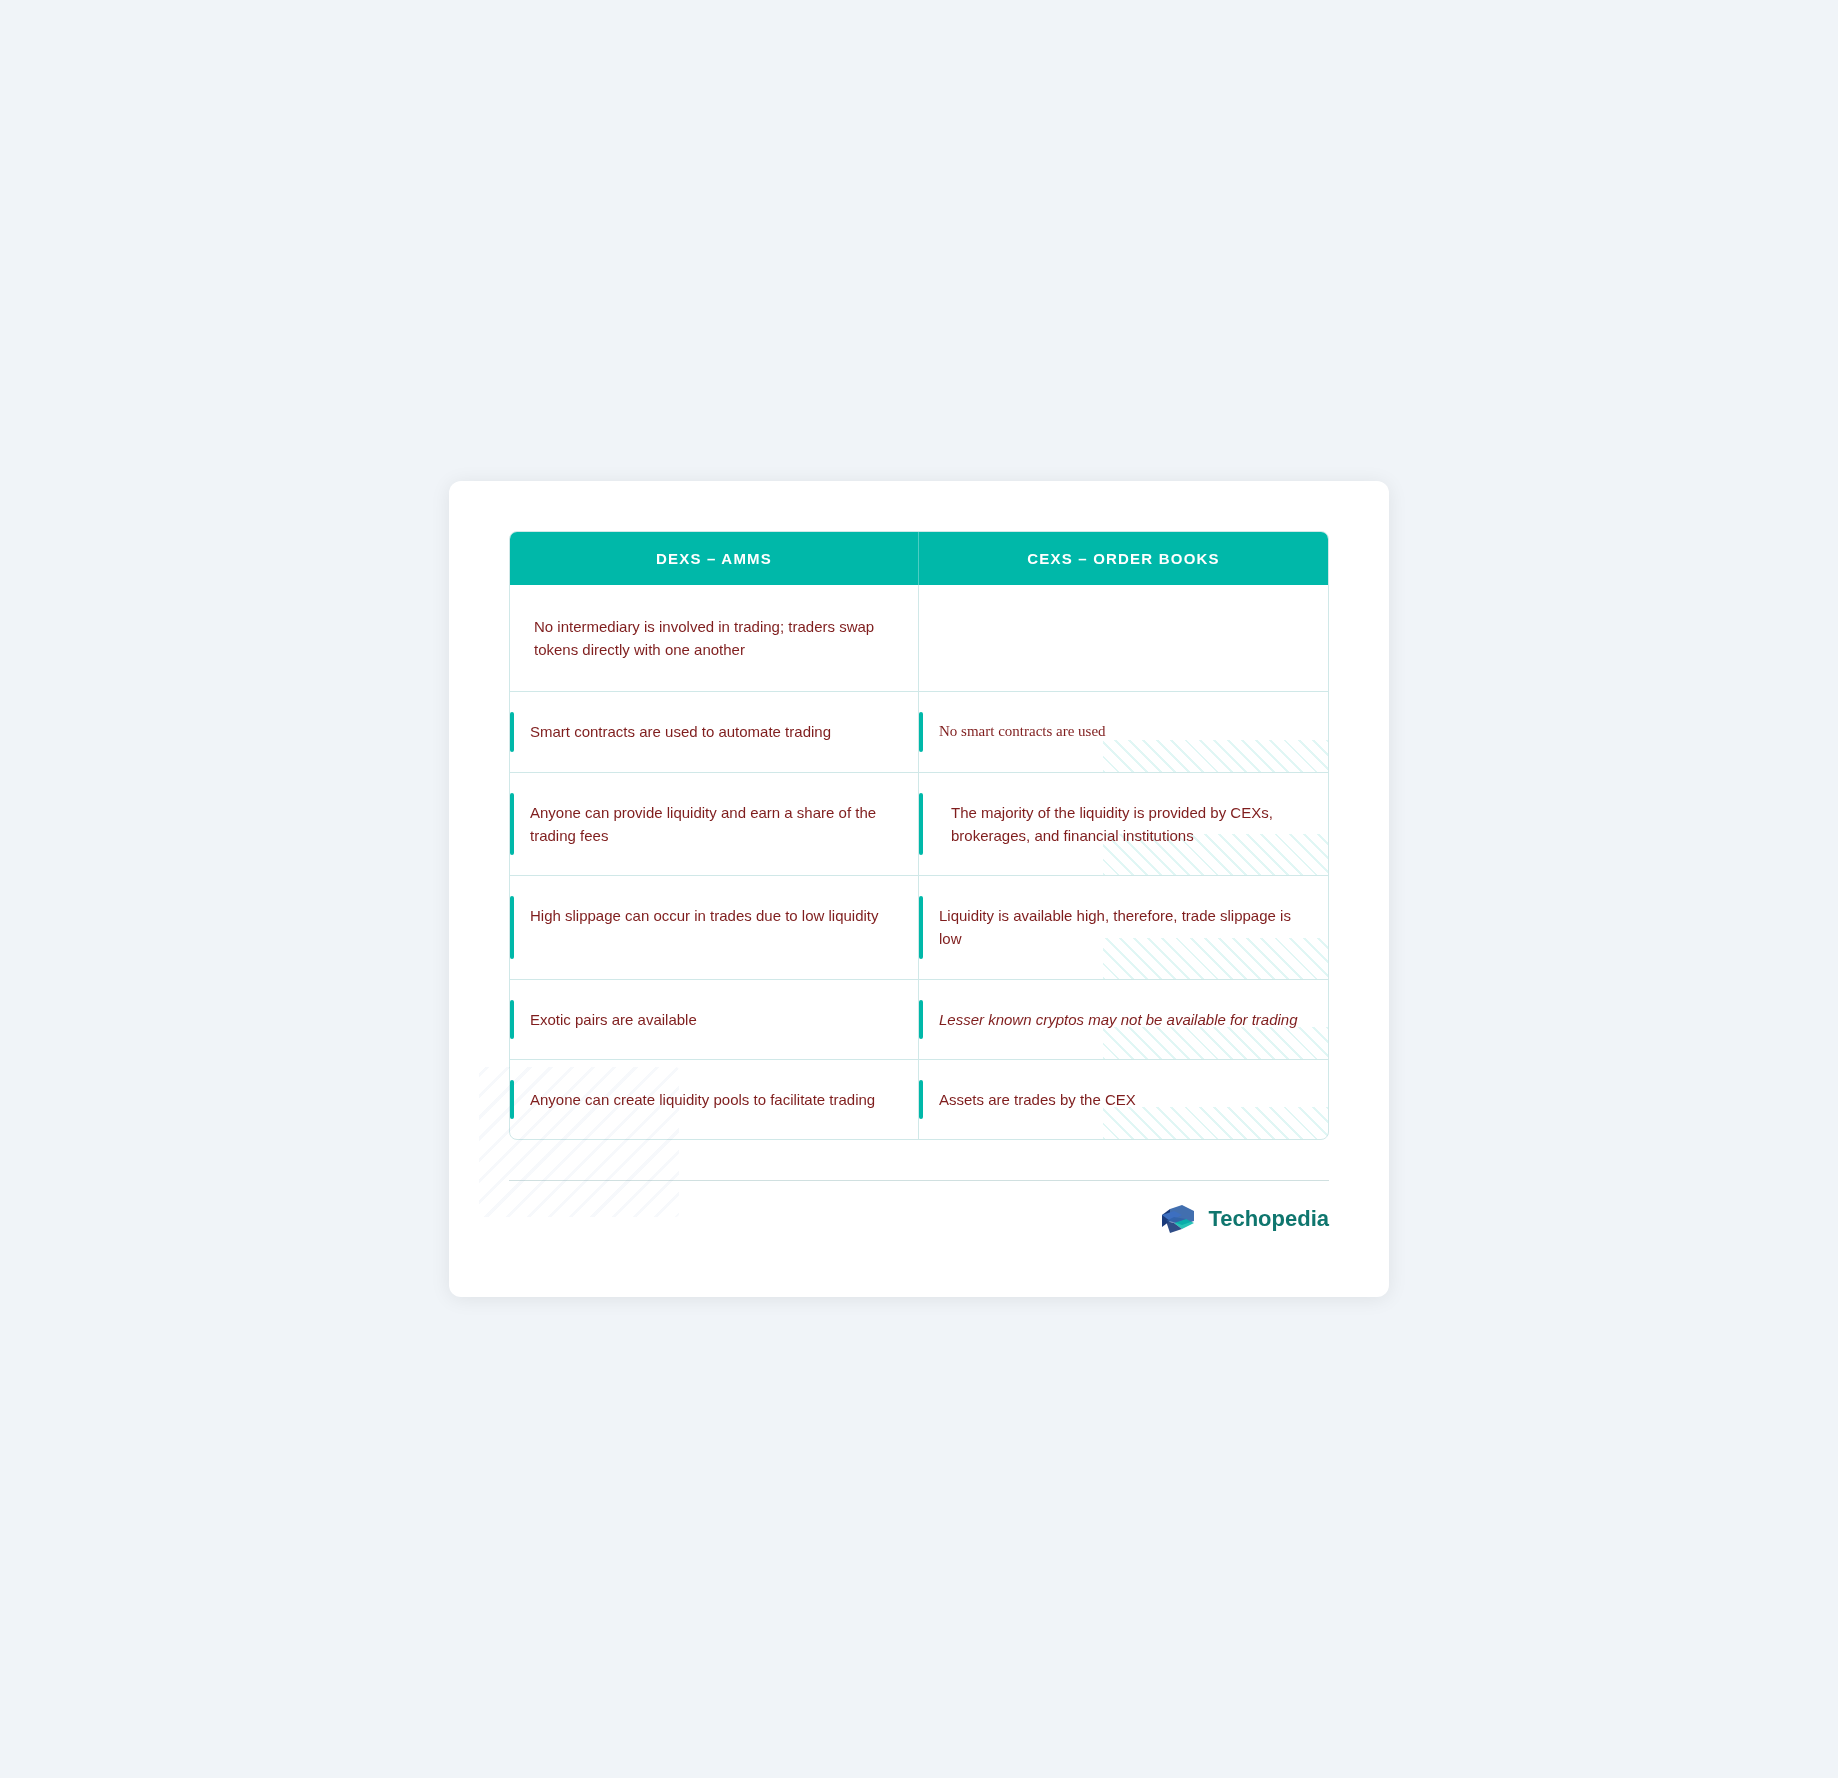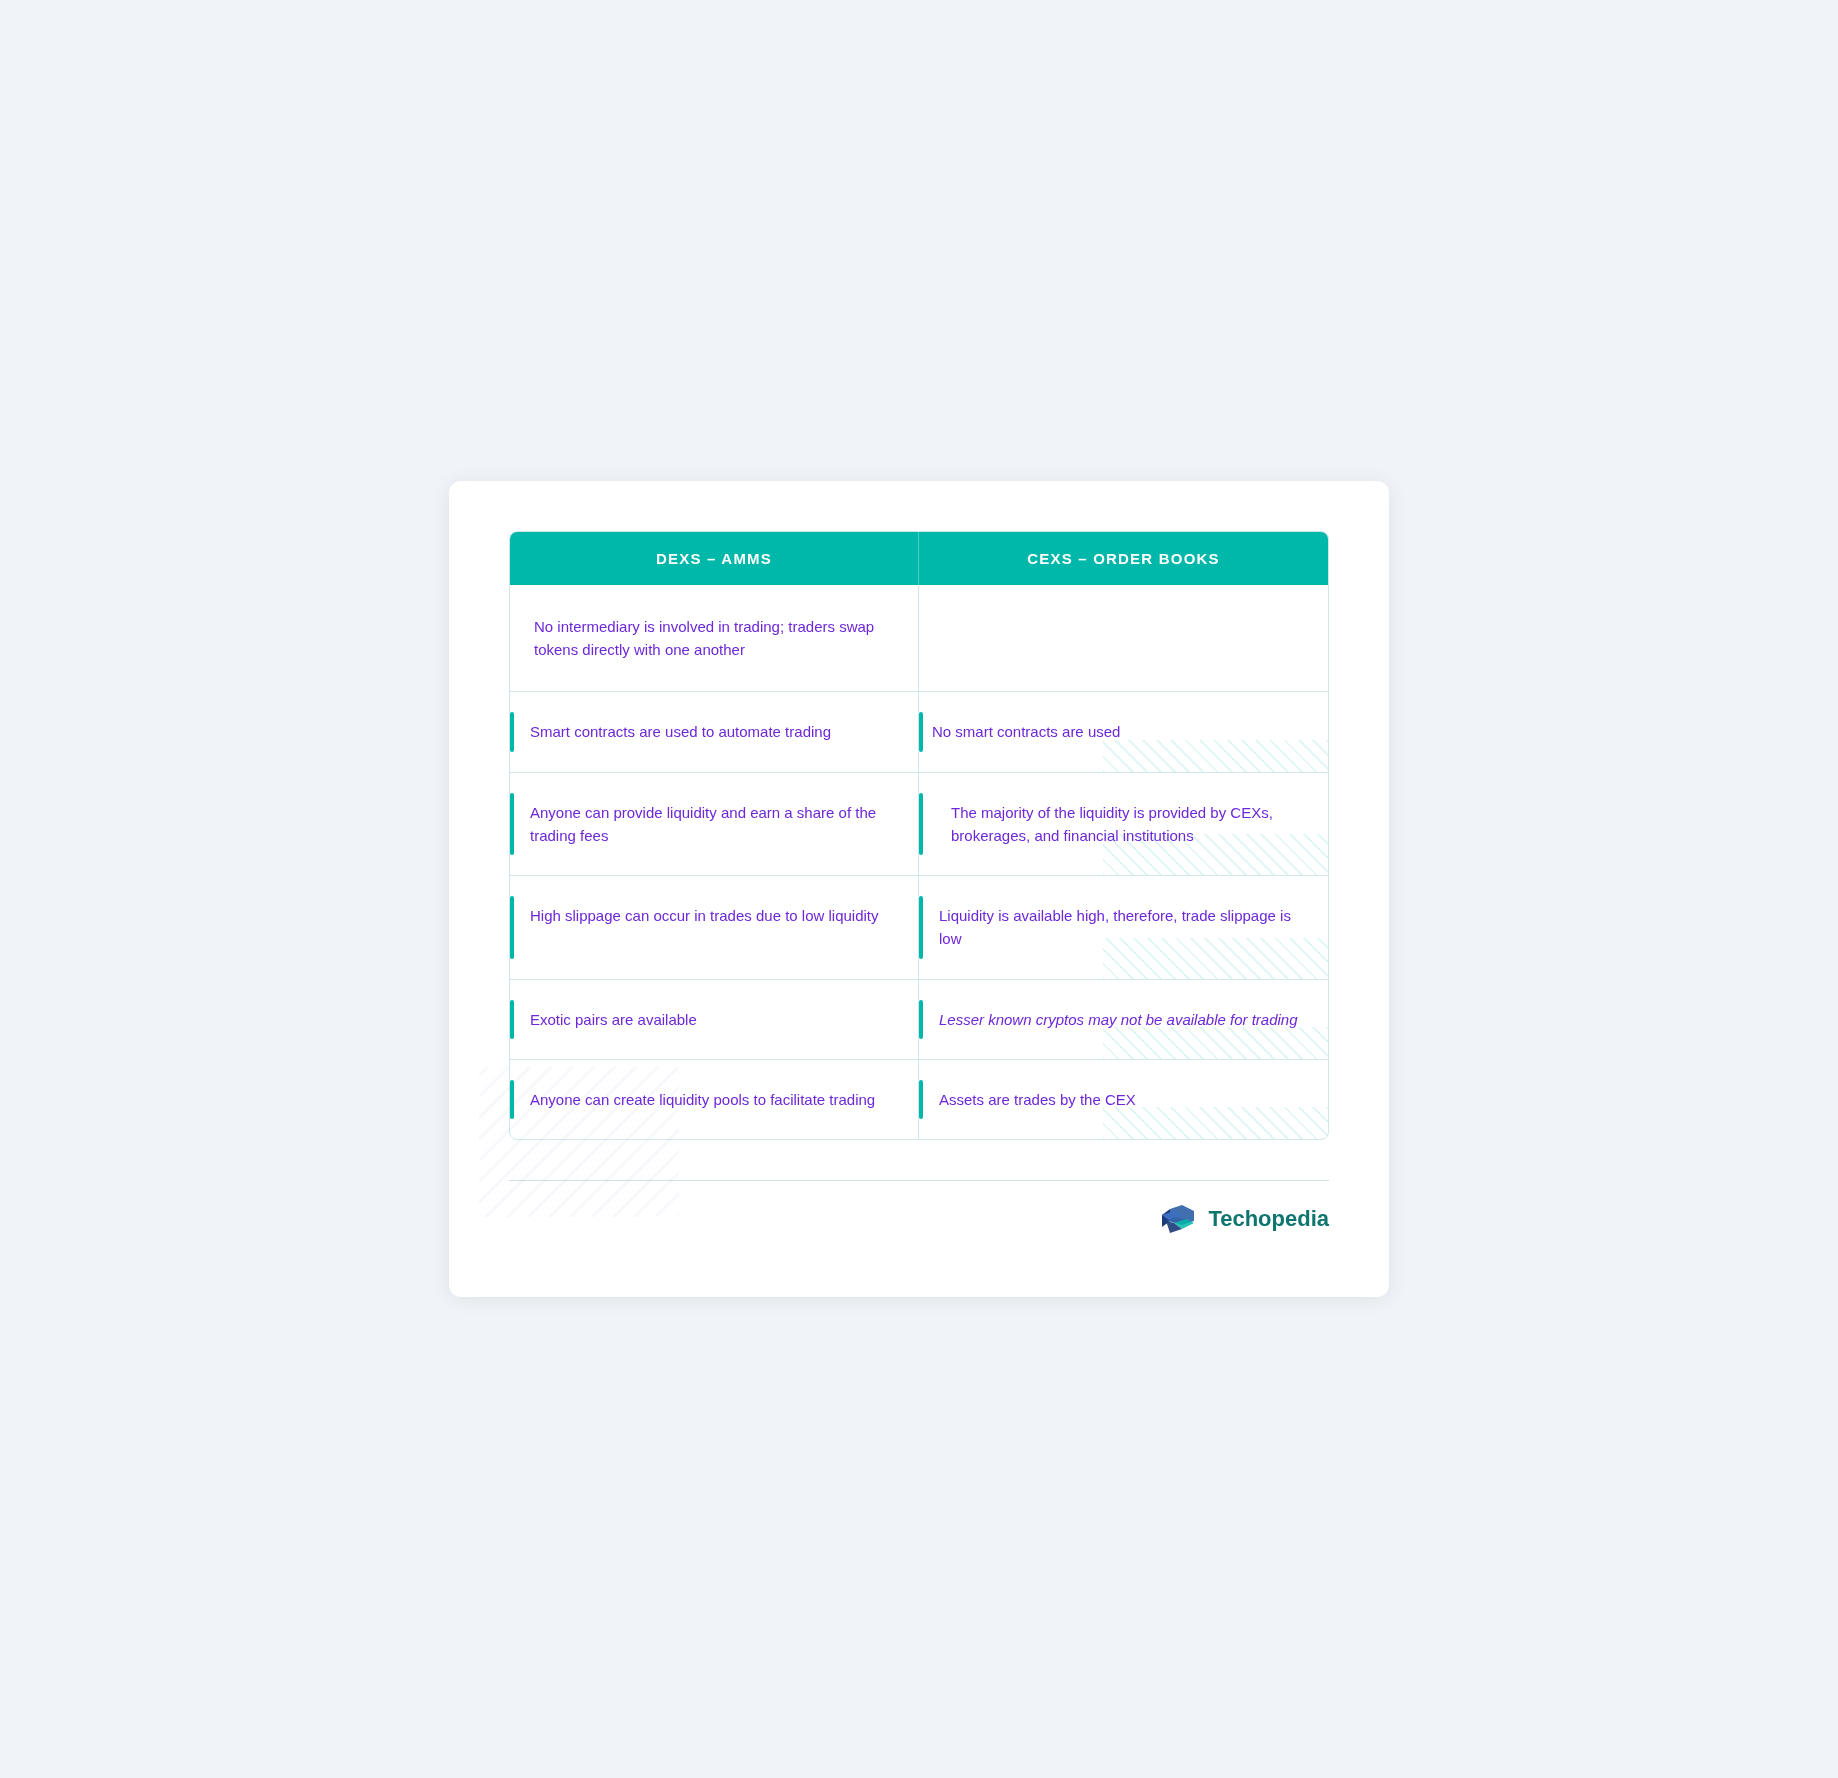--- a/index.html
+++ b/index.html
@@ -62,21 +62,21 @@
       border-top: 1.5px solid #d0e8e8;
     }
 
     .table-row:first-child {
       border-top: none;
     }
 
     .cell {
       padding: 28px 30px 28px 24px;
       font-size: 15px;
-      color: #6d28d9;
+      color: #7f1d1d;
       line-height: 1.55;
       position: relative;
     }
 
     .cell.left {
       border-right: 1.5px solid #d0e8e8;
     }
 
     .cell.with-bar {
       padding-left: 20px;
@@ -184,21 +184,21 @@
       <div class="header-cell">
         <span>CEXS – ORDER BOOKS</span>
       </div>
     </div>
     <div class="table-body" id="table-body">
     <div class="table-row first-row">
           <div class="cell left"><span class="cell-text">No intermediary is involved in trading; traders swap tokens directly with one another</span></div>
         </div>
         <div class="table-row">
           <div class="cell left with-bar"><span class="cell-text">Smart contracts are used to automate trading</span></div>
-          <div class="cell right" style="padding-left: 13px; position: relative;"><div style="position: absolute; left: 0px; top: 20px; bottom: 20px; width: 4px; background: rgb(0, 184, 169); border-radius: 2px;"></div><div class="hatch"></div><span class="cell-text">No smart contracts are used</span></div>
+          <div class="cell right" style="padding-left: 20px; position: relative; font-family: Liberation Serif, serif;"><div style="position: absolute; left: 0px; top: 20px; bottom: 20px; width: 4px; background: rgb(0, 184, 169); border-radius: 2px;"></div><div class="hatch"></div><span class="cell-text">No smart contracts are used</span></div>
         </div>
         <div class="table-row">
           <div class="cell left with-bar"><span class="cell-text">Anyone can provide liquidity and earn a share of the trading fees</span></div>
           <div class="cell right" style="padding-left: 32px; position: relative;"><div style="position: absolute; left: 0px; top: 20px; bottom: 20px; width: 4px; background: rgb(0, 184, 169); border-radius: 2px;"></div><div class="hatch"></div><span class="cell-text">The majority of the liquidity is provided by CEXs, brokerages, and financial institutions</span></div>
         </div>
         <div class="table-row">
           <div class="cell left with-bar"><span class="cell-text">High slippage can occur in trades due to low liquidity</span></div>
           <div class="cell right" style="padding-left: 20px; position: relative;"><div style="position: absolute; left: 0px; top: 20px; bottom: 20px; width: 4px; background: rgb(0, 184, 169); border-radius: 2px;"></div><div class="hatch"></div><span class="cell-text">Liquidity is available high, therefore, trade slippage is low</span></div>
         </div>
         <div class="table-row">

